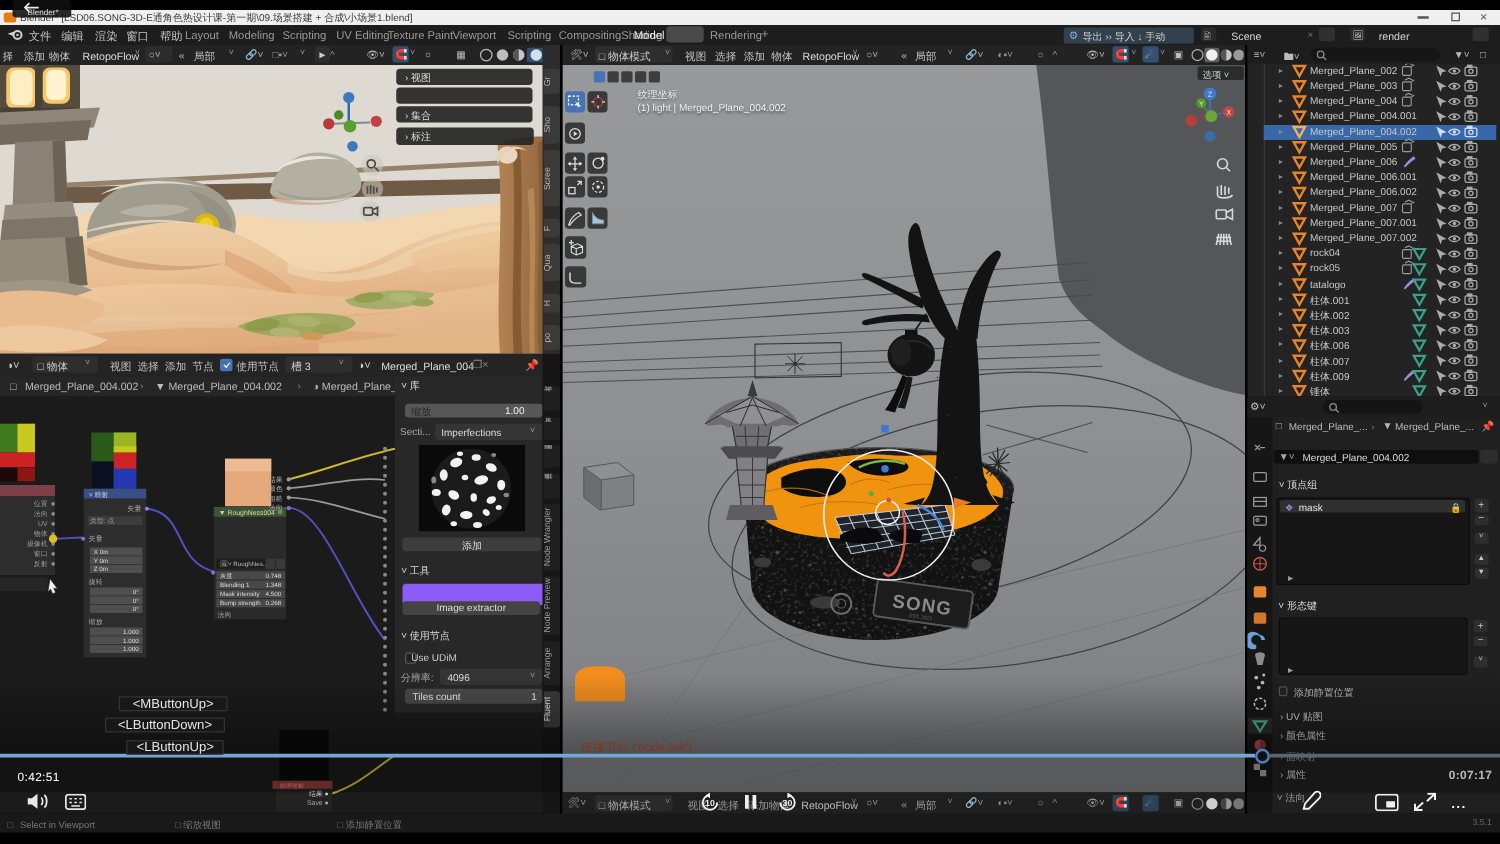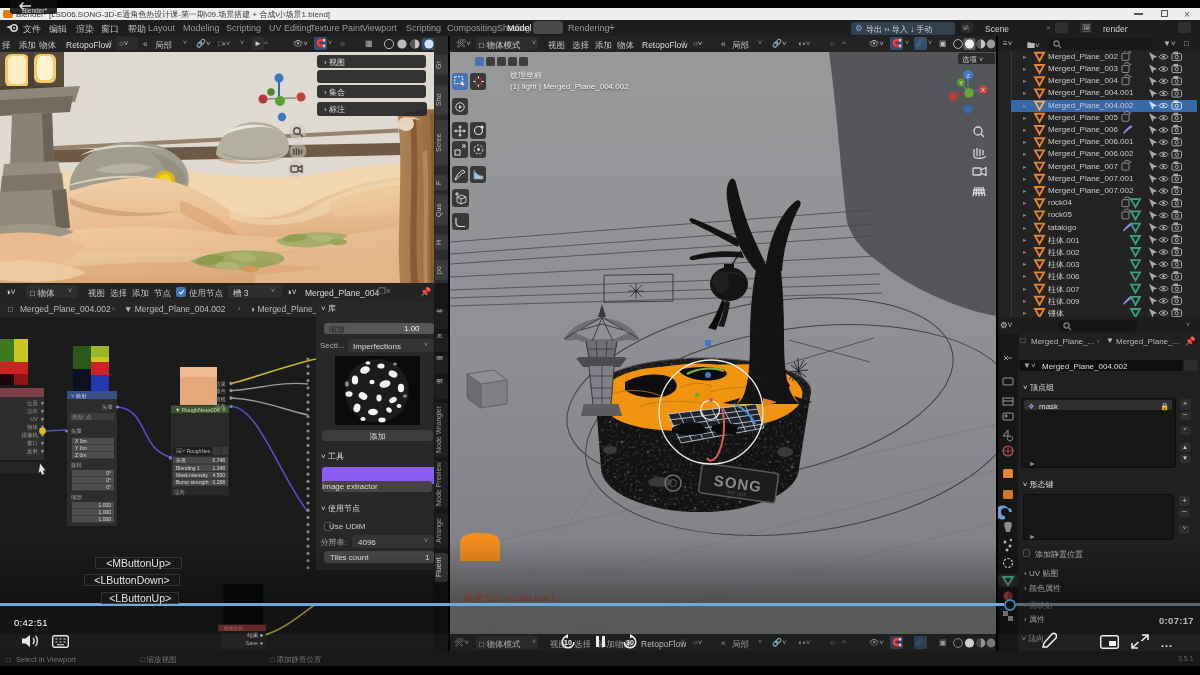--- a/index.html
+++ b/index.html
@@ -452,21 +452,21 @@
       </g>
       <g fill="#888">
           <ellipse cx="12" cy="28" rx="2" ry="2.8"></ellipse>
           <ellipse cx="70" cy="40" rx="2.2" ry="1.8"></ellipse>
           <ellipse cx="60" cy="8" rx="2" ry="1.6"></ellipse>
         </g>
     </svg>
     <div class="t" style="left:322px;top:146.9px;width:111px;height:11.2px;background:#3d3d3d;border-radius:3px;text-align:center;color:#ddd;font-size:8px;padding-top:1px">添加</div>
     <div class="t" style="left:321px;top:167.5px;font-size:8px;color:#ddd">˅ 工具</div>
     <div class="t" style="left:322px;top:184.1px;width:118px;height:11.1px;background:#8b5cf6;border-radius:3px;text-align:center;color:#ddd;font-size:8px;padding-top:17px">Node counter</div>
-    <div class="t" style="left:322px;top:198.4px;width:110px;height:11.1px;background:#444;border-radius:3px;color:#ddd;font-size:8px;padding-top:1px">Image extractor</div>
+    <div class="t" style="left:322px;top:198.4px;width:110px;height:11.1px;background:#444;border-radius:3px;text-align:center;color:#ddd;font-size:8px;padding-top:1px">Image extractor</div>
     <div class="t" style="left:321px;top:220px;font-size:8px;color:#ddd">˅ 使用节点</div>
     <div class="t" style="left:323.7px;top:238.6px;width:9px;height:9px;background:#222;border:1px solid #555;border-radius:2px"></div>
     <div class="t" style="left:329px;top:238.5px;font-size:8px;color:#ccc">Use UDiM</div>
     <div class="t" style="left:320.5px;top:254px;font-size:8px;color:#aaa">分辨率:</div>
     <div class="t" style="left:352px;top:252px;width:82px;height:13px;background:#353535;border-radius:3px"></div>
     <div class="t" style="left:358px;top:254.5px;font-size:8px;color:#ddd">4096</div>
     <div class="t" style="left:424px;top:254px;font-size:7px;color:#999">˅</div>
     <div class="t" style="left:323.7px;top:267.7px;width:110px;height:12.1px;background:#4a4a4a;border-radius:3px"></div>
     <div class="t" style="left:330px;top:270px;font-size:8px;color:#eee">Tiles count</div>
     <div class="t" style="left:425px;top:270px;font-size:8px;color:#eee">1</div>

